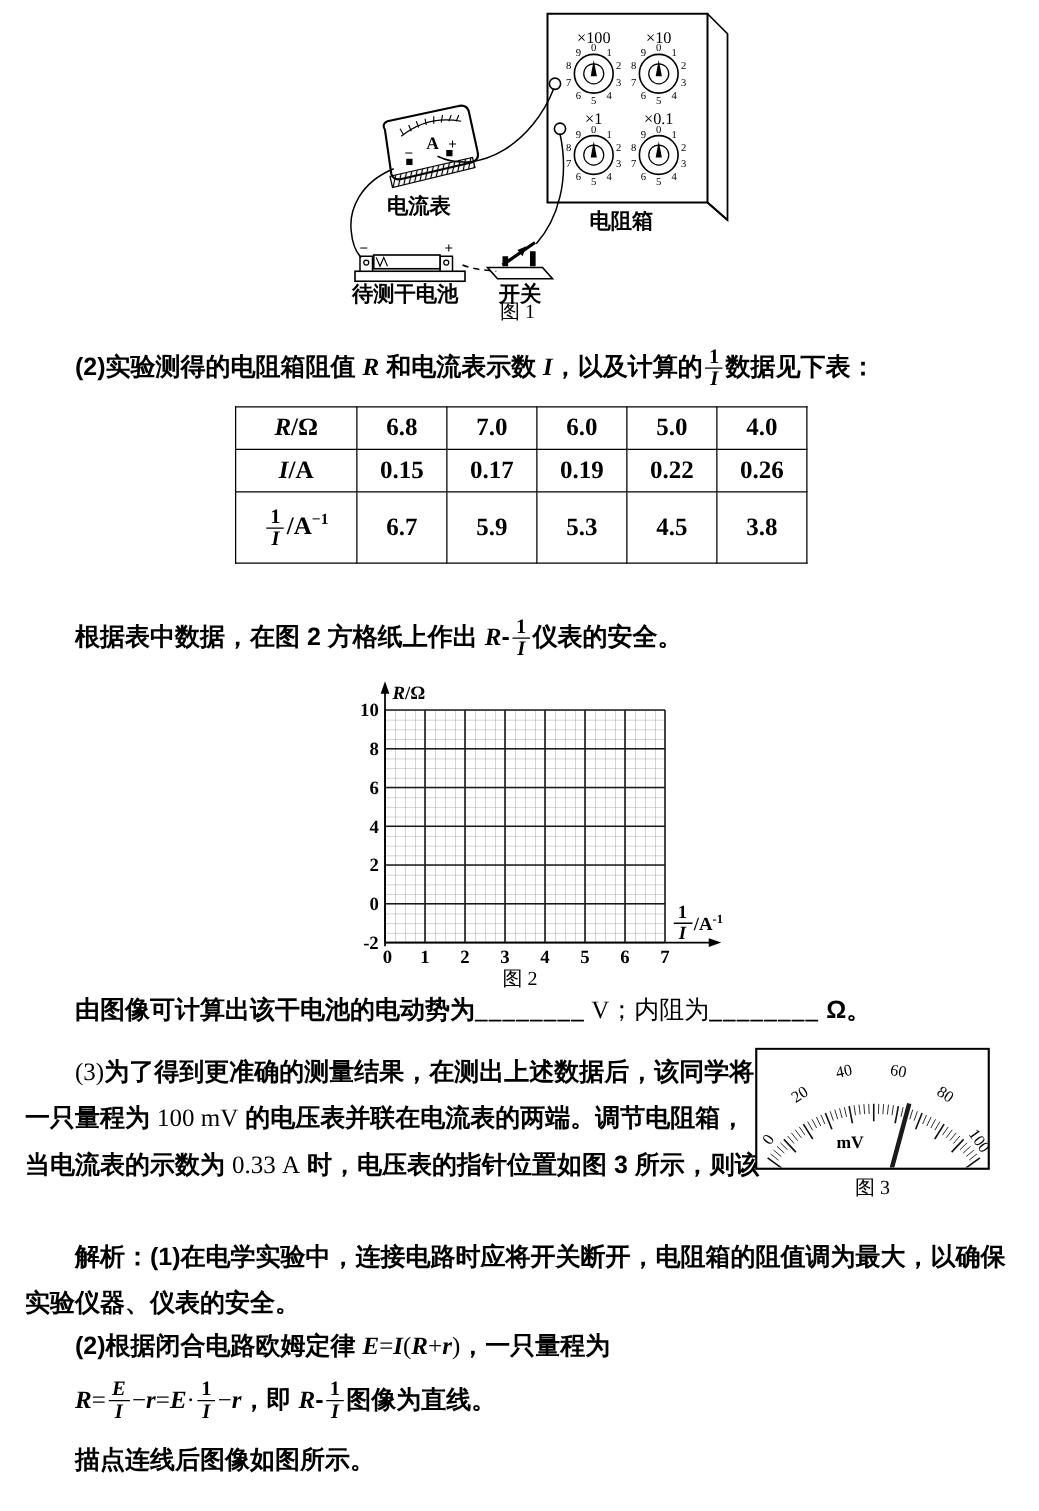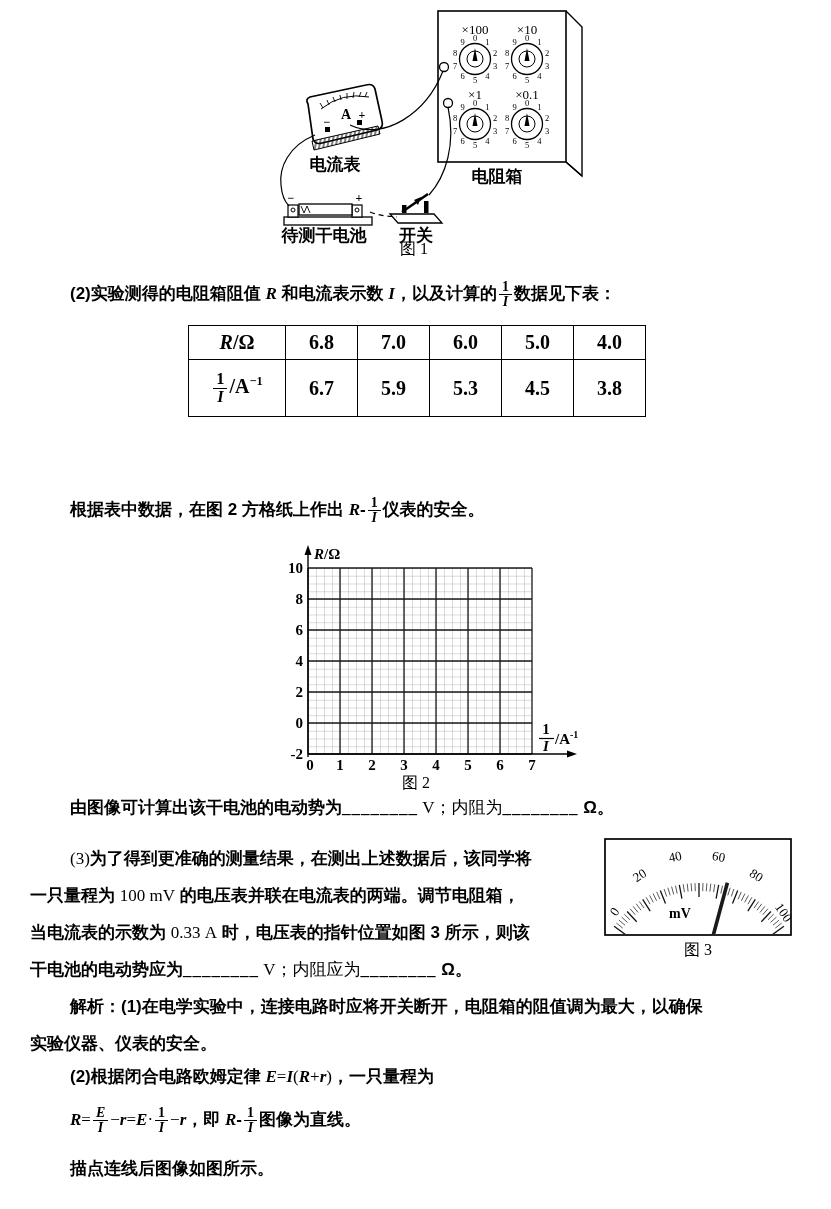--- a/index.html
+++ b/index.html
@@ -1,21 +1,21 @@
 <!DOCTYPE html>
 <html><head>
 <meta charset="utf-8">
 <style>
   html,body{margin:0;padding:0;}
   body{
     width:831px;height:1209px;position:relative;background:#fff;color:#000;
     font-family:"Liberation Sans",sans-serif;font-weight:700;overflow:hidden;
   }
   .abs{position:absolute;}
-  .para{position:absolute;left:30px;font-size:17px;white-space:nowrap;}
+  .para{position:absolute;left:20px;font-size:20px;white-space:nowrap;}
   .tline{height:37px;line-height:37px;white-space:nowrap;}
   .indent{padding-left:40px;}
   .var{font-family:"Liberation Serif",serif;font-style:italic;font-weight:700;}
   .num{font-family:"Liberation Serif",serif;font-weight:400;}
   .blank{font-family:"Liberation Serif",serif;font-weight:700;letter-spacing:1px;}
   .frac{display:inline-block;vertical-align:middle;text-align:center;
         font-family:"Liberation Serif",serif;font-weight:700;line-height:1.02;margin:0 2px;}
   .frac .fn{display:block;padding:0 3px;border-bottom:1.7px solid #000;font-size:0.82em;}
   .frac .fd{display:block;font-size:0.82em;}
   .frac .it{font-style:italic;}
@@ -189,20 +189,28 @@
 <table class="dt">
   <tbody>
       <tr class="r1">
     <td class="h"><span class="var">R</span><span>/Ω</span></td>
     <td class="c">6.8</td>
     <td class="c">7.0</td>
     <td class="c">6.0</td>
     <td class="c">5.0</td>
     <td class="c">4.0</td>
   </tr>
+  <tr class="r2">
+    <td class="h"><span class="var">I</span><span>/A</span></td>
+    <td class="c">0.15</td>
+    <td class="c">0.17</td>
+    <td class="c">0.19</td>
+    <td class="c">0.22</td>
+    <td class="c">0.26</td>
+  </tr>
   <tr class="r3">
     <td class="h"><span class="frac"><span class="fn">1</span><span class="fd it">I</span></span><span>/A</span><sup>−1</sup></td>
     <td class="c">6.7</td>
     <td class="c">5.9</td>
     <td class="c">5.3</td>
     <td class="c">4.5</td>
     <td class="c">3.8</td>
   </tr>
 </tbody>
   </table>
@@ -274,21 +282,20 @@
 </svg>
 
 <div class="para" style="top:793px;height:30px;line-height:30px;">
   <span class="indent">由图像可计算出该干电池的电动势为</span><span class="blank">________</span><span class="num"> V；内阻为</span><span class="blank">________</span><span> Ω。</span>
 </div>
 
 <div class="para" style="top:840px;">
   <div class="tline"><span class="indent num">(3)</span><span>为了得到更准确的测量结果，在测出上述数据后，该同学将</span></div>
   <div class="tline"><span>一只量程为 </span><span class="num">100 mV</span><span> 的电压表并联在电流表的两端。调节电阻箱，</span></div>
   <div class="tline"><span>当电流表的示数为 </span><span class="num">0.33 A</span><span> 时，电压表的指针位置如图 3 所示，则该</span></div>
-  <div class="tline"><span>干电池的电动势应为</span><span class="blank">________</span><span class="num"> V；内阻应为</span><span class="blank">________</span><span> Ω。</span></div>
 </div>
 
 <svg class="abs" style="left:604px;top:838px;" width="192" height="124" viewBox="0 0 192 124">
   <defs>
       <clipPath id="m3clip">
         <rect x="2" y="2" width="184" height="94"></rect>
       </clipPath>
     </defs>
   <rect x="1" y="1" width="186" height="96" fill="#fff" stroke="#000" stroke-width="1.7"></rect>
   <g id="meter-ticks" clip-path="url(#m3clip)">

